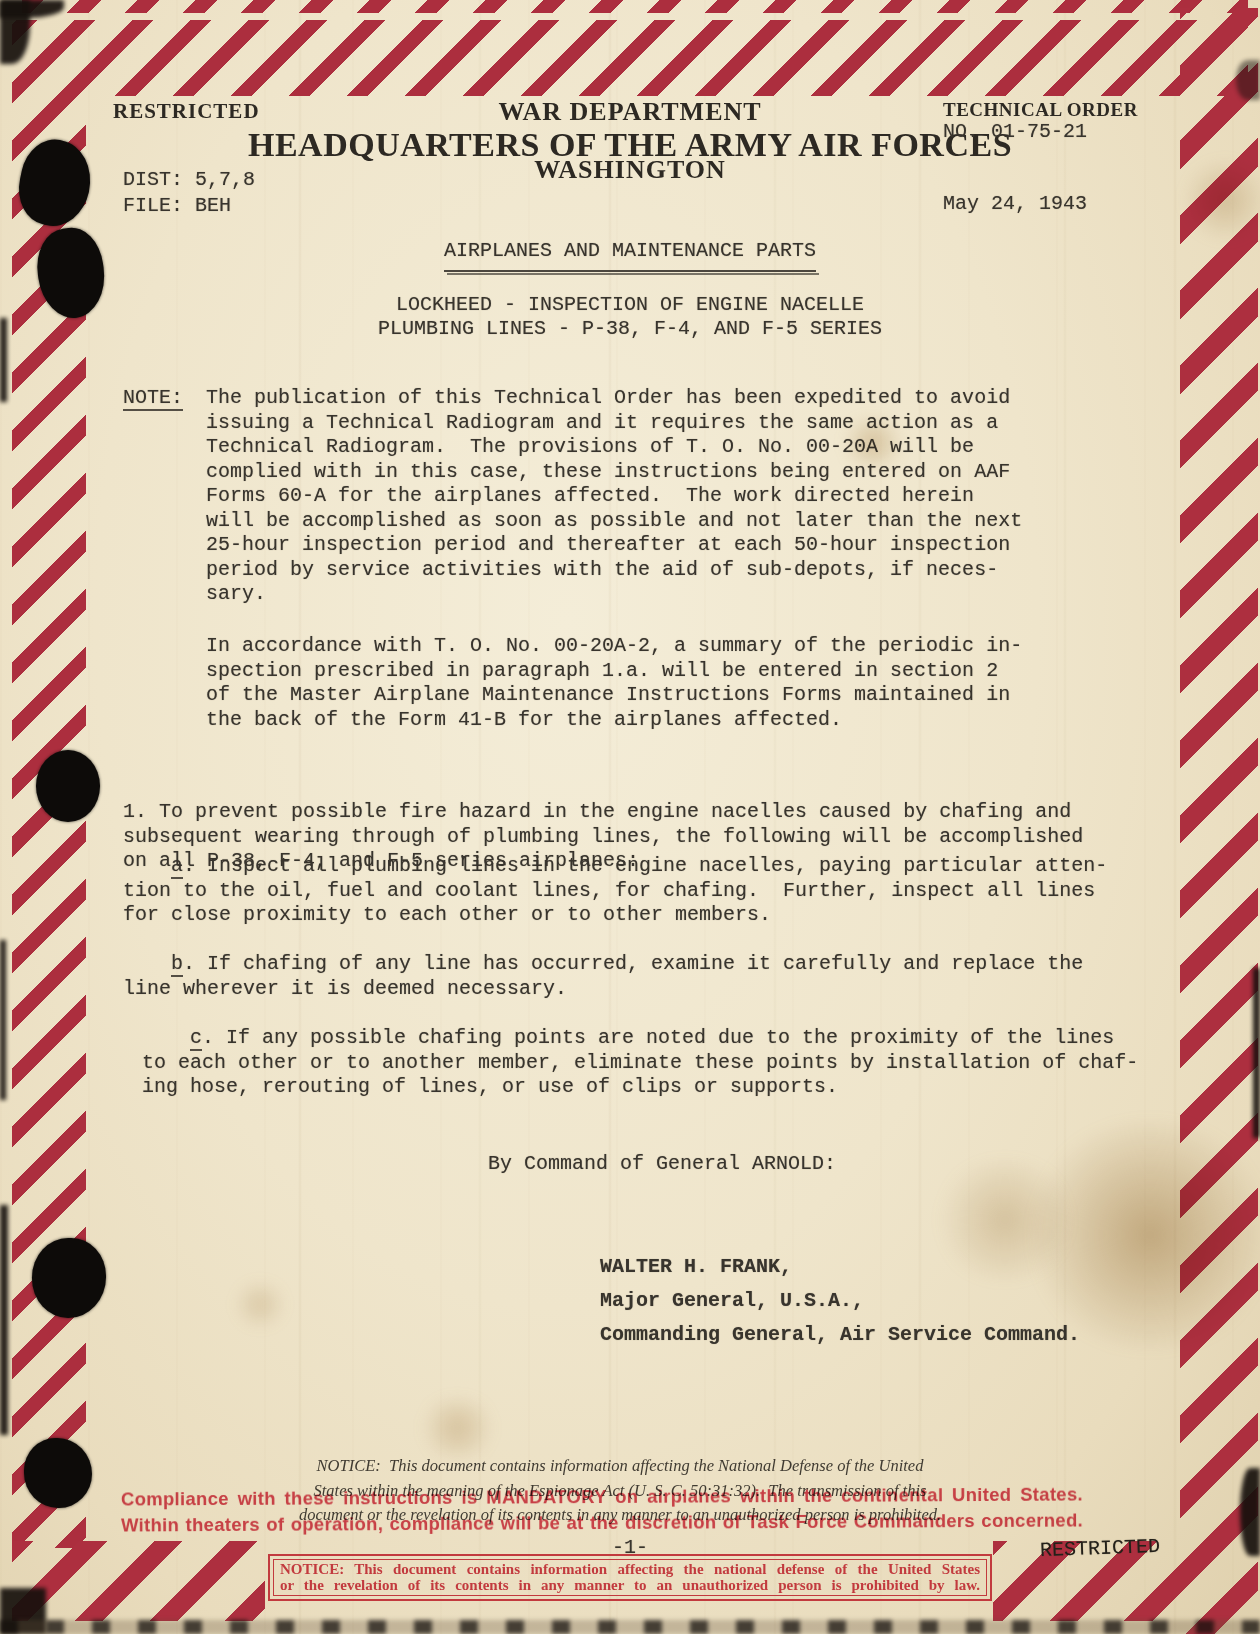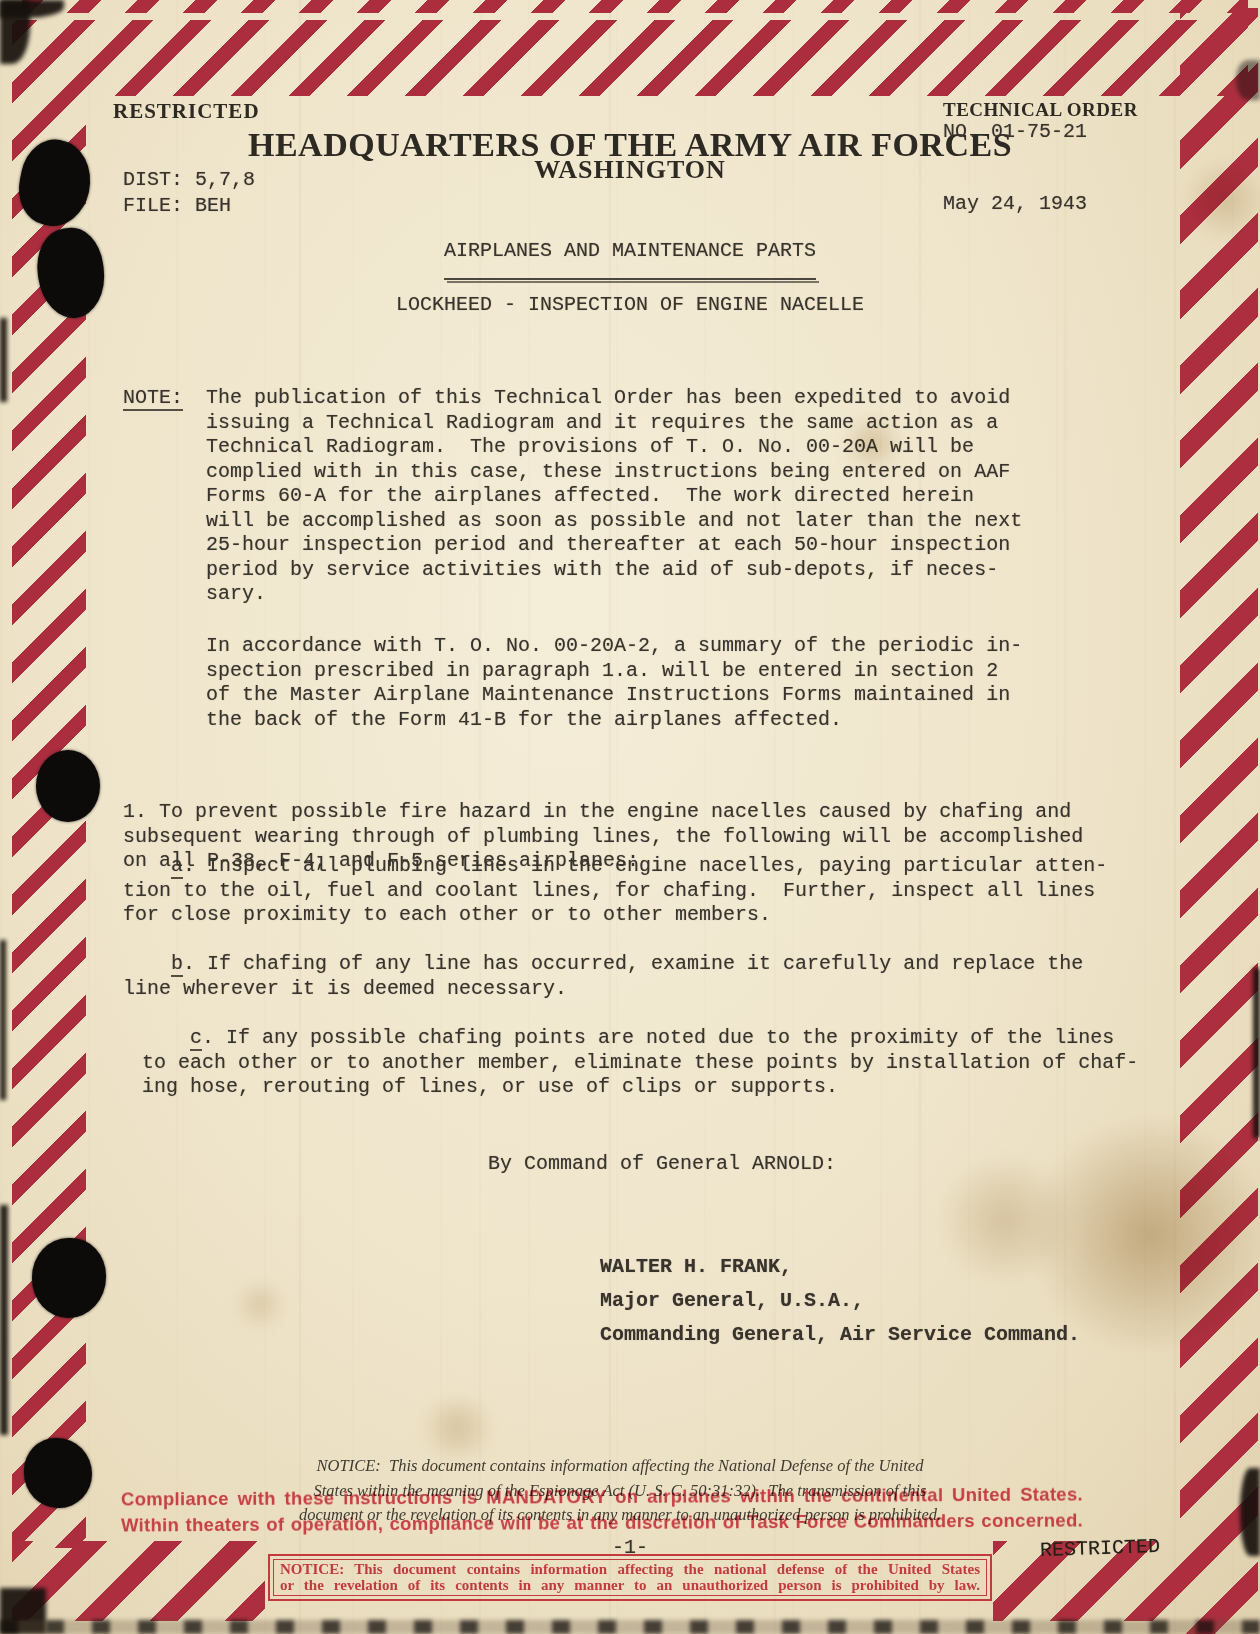--- a/index.html
+++ b/index.html
@@ -21,21 +21,21 @@
   
   .stripes{background-image:repeating-linear-gradient(135deg, transparent 0 26px, #ac2e3e 26px 41px);background-attachment:fixed;}
   .stripes-big{background-image:repeating-linear-gradient(135deg, transparent 0 33px, #ad2f3f 33px 53px);background-attachment:fixed;}
   .stripes-local{background-image:repeating-linear-gradient(135deg, #ac2e3e 0 15px, transparent 15px 41px);}
   
   .typed{font-family:"Liberation Mono","DejaVu Sans Mono",monospace;font-size:20px;line-height:24.5px;
          color:#38342d;white-space:pre-wrap;text-shadow:0 0 1px rgba(56,52,45,.45);}
   .print{font-family:"Liberation Serif","DejaVu Serif",serif;font-weight:bold;color:#2d2923;}
   .center{text-align:center;left:0;right:0;}
   .ul{border-bottom:2px solid rgba(56,52,45,.85);text-align:center;}
-  .dblu{display:inline-block;border-bottom:2px solid rgba(56,52,45,.9);padding-bottom:14px;position:relative;}
+  .dblu{display:inline-block;border-bottom:2px solid rgba(56,52,45,.9);padding-bottom:6px;position:relative;}
   .dblu::after{content:"";position:absolute;left:3px;right:-3px;bottom:-5px;height:2px;background:rgba(56,52,45,.65);}
   .fli{display:inline-block;width:48px;}
   
   #stamp{left:121px;top:1484px;width:962px;mix-blend-mode:multiply;transform:rotate(-0.3deg);
          font-family:"Liberation Sans",sans-serif;font-weight:bold;font-size:18.5px;line-height:25.5px;
          color:#d8485a;letter-spacing:.3px;}
   .stampline{text-align:justify;text-align-last:justify;}
   
   #legal{left:230px;top:1454px;width:780px;text-align:center;white-space:pre-wrap;
          font-family:"Liberation Serif","DejaVu Serif",serif;font-style:italic;font-size:16.5px;
@@ -57,30 +57,32 @@
   <div id="streaks" class="abs"></div>
 
   <div class="abs stripes-local" style="left:22px;top:0;width:1226px;height:13px;"></div>
   <div class="abs stripes" style="left:24px;top:20px;width:1224px;height:76px;"></div>
   <div class="abs stripes" style="left:12px;top:20px;width:74px;height:1528px;"></div>
   <div class="abs stripes-big" style="left:1180px;top:8px;width:78px;height:1626px;"></div>
   <div class="abs stripes-big" style="left:12px;top:1541px;width:253px;height:80px;"></div>
   <div class="abs stripes-big" style="left:993px;top:1541px;width:265px;height:80px;"></div>
 
   <div class="abs print" style="left:113px;top:99px;font-size:21px;letter-spacing:1px;">RESTRICTED</div>
+  <div class="abs print center" style="top:97px;font-size:26px;letter-spacing:1px;">WAR DEPARTMENT</div>
   <div class="abs print center" style="top:126px;font-size:34px;letter-spacing:.5px;">HEADQUARTERS OF THE ARMY AIR FORCES</div>
   <div class="abs print center" style="top:155px;font-size:26px;letter-spacing:1px;">WASHINGTON</div>
   <div class="abs print" style="left:943px;top:99px;font-size:19px;letter-spacing:.5px;">TECHNICAL ORDER</div>
   <div class="abs typed" style="left:943px;top:120px;">NO. 01-75-21</div>
   <div class="abs typed" style="left:123px;top:168px;">DIST: 5,7,8</div>
   <div class="abs typed" style="left:123px;top:194px;">FILE: BEH</div>
   <div class="abs typed" style="left:943px;top:192px;">May 24, 1943</div>
 
   <div class="abs typed center" style="top:239px;"><span class="dblu">AIRPLANES AND MAINTENANCE PARTS</span></div>
   <div class="abs typed center" style="top:293px;">LOCKHEED - INSPECTION OF ENGINE NACELLE</div>
+  <div class="abs typed center" style="top:317px;">PLUMBING LINES - P-38, F-4, AND F-5 SERIES</div>
 
   <div class="abs typed" style="left:123px;top:386px;"><span class="ul">NOTE:</span></div>
   <div class="abs typed" style="left:206px;top:386px;width:850px;">The publication of this Technical Order has been expedited to avoid
 issuing a Technical Radiogram and it requires the same action as a
 Technical Radiogram.  The provisions of T. O. No. 00-20A will be
 complied with in this case, these instructions being entered on AAF
 Forms 60-A for the airplanes affected.  The work directed herein
 will be accomplished as soon as possible and not later than the next
 25-hour inspection period and thereafter at each 50-hour inspection
 period by service activities with the aid of sub-depots, if neces-

